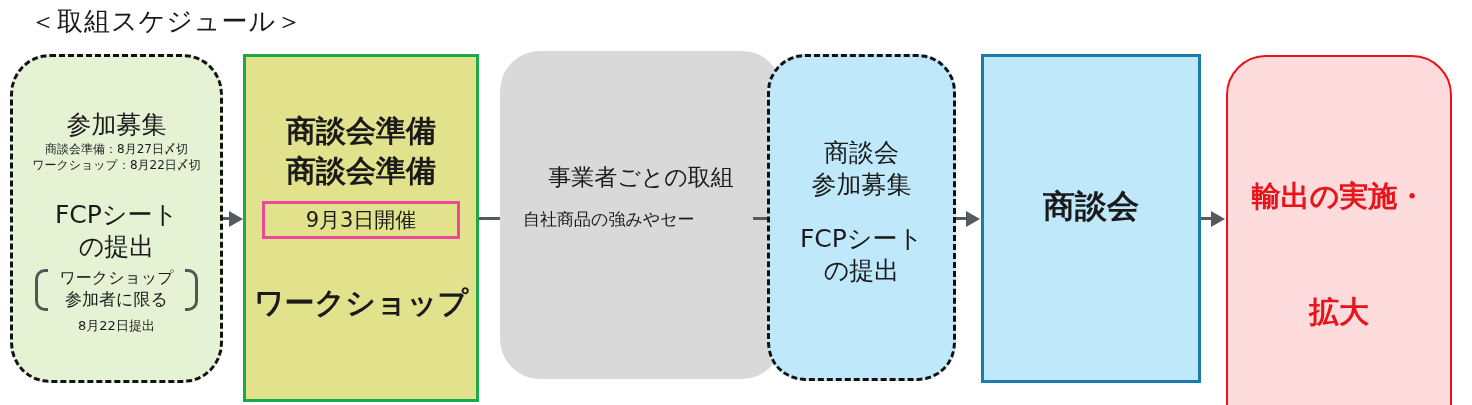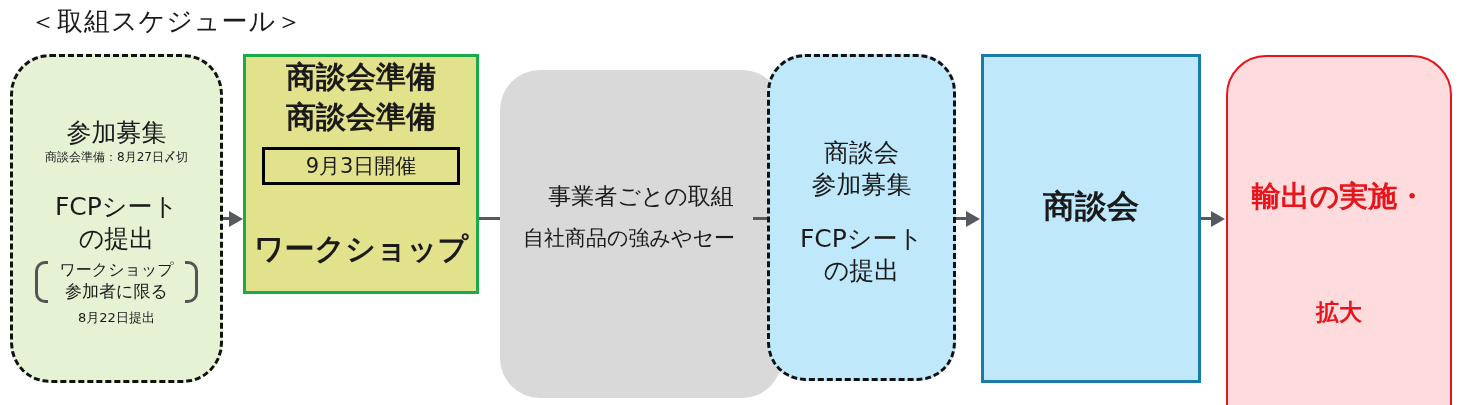--- a/index.html
+++ b/index.html
@@ -3,59 +3,60 @@
   <meta charset="utf-8">
   <style>
     html, body { margin: 0; padding: 0; background: #ffffff; }
     body { width: 1472px; height: 405px; position: relative; overflow: hidden;
            font-family: "DejaVu Sans", "Liberation Sans", sans-serif; color: #1a1a1a; }
     .title { position: absolute; left: 30px; top: 4px; font-size: 26px; letter-spacing: 1px; }
     .box { position: absolute; box-sizing: border-box; display: flex; flex-direction: column;
            align-items: center; justify-content: center; text-align: center; }
     .b1 { left: 10px; top: 54px; width: 213px; height: 329px; background: #e6f2d4;
           border: 3px dashed #111; border-radius: 40px; }
-    .b2 { left: 243px; top: 54px; width: 236px; height: 240px; background: #e3e28c;
+    .b2 { left: 243px; top: 54px; width: 236px; height: 348px; background: #e3e28c;
           border: 3px solid #1aaa4a; }
-    .b3 { left: 500px; top: 70px; width: 282px; height: 328px; background: #d9d9d9;
+    .b3 { left: 500px; top: 51px; width: 282px; height: 328px; background: #d9d9d9;
           border-radius: 40px; }
     .b4 { left: 767px; top: 54px; width: 189px; height: 327px; background: #bfe9fb;
           border: 3px dashed #111; border-radius: 38px; }
     .b5 { left: 981px; top: 54px; width: 220px; height: 329px; background: #bfe9fb;
           border: 3px solid #1a7ca8; }
     .b6 { left: 1226px; top: 55px; width: 226px; height: 398px; background: #fedbdc;
           border: 2px solid #e8141c; border-radius: 40px; gap: 48px; }
 
     .t-lg { font-size: 25px; line-height: 32px; }
     .t-sm { font-size: 13px; line-height: 18px; }
     .t-xs { font-size: 12px; line-height: 16px; }
     .bold { font-weight: bold; }
 
     .bracket-wrap { position: relative; padding: 0 24px; margin-top: 4px; }
     .bracket-wrap::before, .bracket-wrap::after {
       content: ""; position: absolute; top: 2px; bottom: 2px; width: 10px;
       border: 3px solid #555; }
     .bracket-wrap::before { left: 0; border-right: none; border-radius: 10px 0 0 10px; }
     .bracket-wrap::after { right: 0; border-left: none; border-radius: 0 10px 10px 0; }
 
-    .date-box { border: 3px solid #000000; width: 198px; box-sizing: border-box;
+    .date-box { border: 3px solid #ec4899; width: 198px; box-sizing: border-box;
                 font-size: 21px; line-height: 32px; margin: 10px 0; }
 
     .conn { position: absolute; height: 3px; background: #555a60; top: 217px; }
     .arrowhead { position: absolute; width: 0; height: 0; top: 211px;
                  border-top: 8px solid transparent; border-bottom: 8px solid transparent;
                  border-left: 14px solid #555a60; }
   </style>
 </head>
 <body>
 
 <div class="title">＜取組スケジュール＞</div>
 
 <div class="box b1">
   <div class="t-lg" style="margin-top:6px;">参加募集</div>
   <div class="t-xs">商談会準備：8月27日〆切</div>
+  <div class="t-xs">ワークショップ：8月22日〆切</div>
   <div class="t-lg" style="margin-top:26px;">FCPシート</div>
   <div class="t-lg">の提出</div>
   <div class="bracket-wrap">
     <div style="font-size:16px;line-height:22px;">ワークショップ</div>
     <div style="font-size:17px;line-height:24px;font-family:Liberation Mono, monospace;">参加者に限る</div>
   </div>
   <div class="t-sm" style="margin-top:4px;">8月22日提出</div>
 </div>
 
 <div class="conn" style="left:223px;width:8px;"></div>
@@ -65,21 +66,21 @@
   <div class="bold" style="font-size:30px;line-height:40px;margin-top:-22px;">商談会準備</div>
   <div class="bold" style="font-size:30px;line-height:40px;">商談会準備</div>
   <div class="date-box">9月3日開催</div>
   <div class="bold" style="font-size:30px;line-height:40px;margin-top:34px;">ワークショップ</div>
 </div>
 
 <div class="conn" style="left:479px;width:21px;"></div>
 
 <div class="box b3">
   <div style="font-size:23px;line-height:30px;margin-bottom:14px;margin-top:-36px;">事業者ごとの取組</div>
-  <div style="text-align:left;font-size:21px;line-height:27px;width:236px;">
+  <div style="text-align:left;font-size:17px;line-height:27px;width:236px;">
     <div>自社商品の強みやセー</div>
   </div>
 </div>
 
 <div class="conn" style="left:753px;width:14px;"></div>
 
 <div class="box b4">
   <div class="t-lg" style="margin-top:-12px;">商談会</div>
   <div class="t-lg">参加募集</div>
   <div class="t-lg" style="margin-top:22px;">FCPシート</div>
@@ -91,14 +92,14 @@
 
 <div class="box b5">
   <div class="bold" style="font-size:32px;line-height:42px;margin-top:-26px;">商談会</div>
 </div>
 
 <div class="conn" style="left:1201px;width:12px;"></div>
 <div class="arrowhead" style="left:1211px;"></div>
 
 <div class="box b6">
   <div class="bold" style="font-size:29px;line-height:40px;color:#e8141c;">輸出の実施・</div>
-  <div class="bold" style="font-size:23px;line-height:40px;color:#e8141c;margin-top:28px;">拡大</div>
+  <div class="bold" style="font-size:30px;line-height:40px;color:#e8141c;margin-top:28px;">拡大</div>
 </div>
 
 </body></html>

